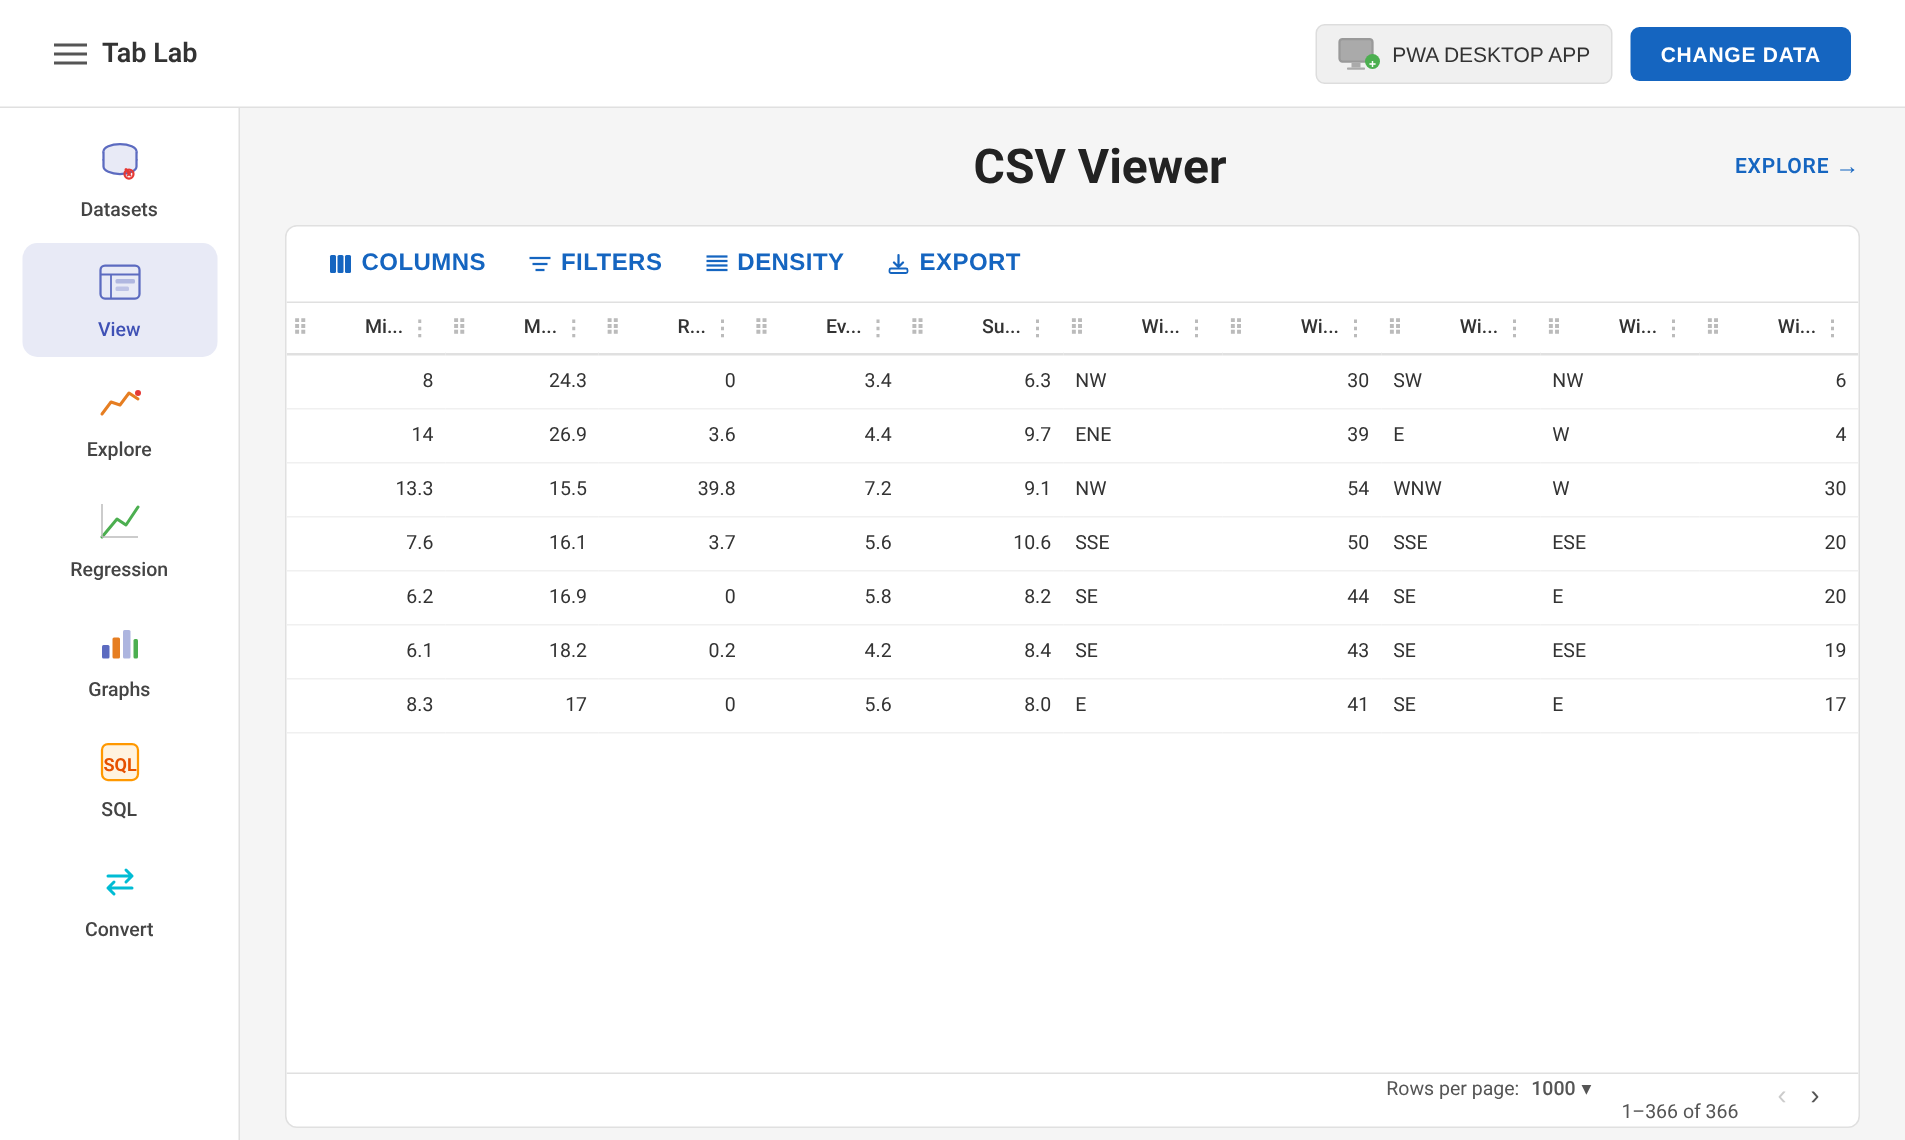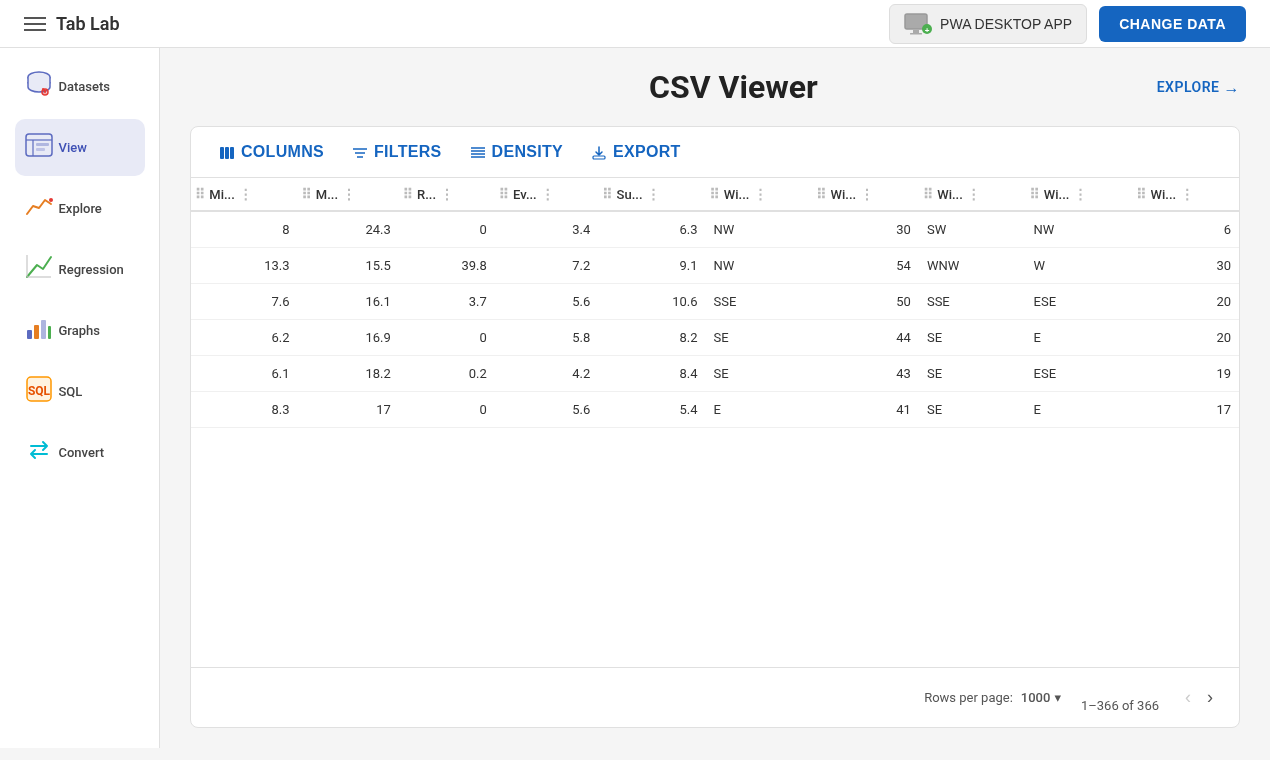--- a/index.html
+++ b/index.html
@@ -1,21 +1,21 @@
 <!DOCTYPE html>
 <html><head>
   <meta charset="utf-8">
   <style>
     * { box-sizing: border-box; margin: 0; padding: 0; }
     body { font-family: -apple-system, BlinkMacSystemFont, 'Segoe UI', Roboto, sans-serif; background: #f5f5f5; height: 760px; overflow: hidden; }
 
     
     .topbar {
       display: flex; align-items: center; justify-content: space-between;
-      background: #fff; padding: 0 24px; height: 48px;
+      background: #fff; padding: 0 36px; height: 72px;
       border-bottom: 1px solid #e0e0e0;
     }
     .topbar-left { display: flex; align-items: center; gap: 10px; }
     .hamburger-icon { display: flex; flex-direction: column; gap: 4px; cursor: pointer; }
     .hamburger-icon span { display: block; width: 22px; height: 2px; background: #555; }
     .app-title { font-size: 18px; font-weight: 600; color: #333; }
     .topbar-right { display: flex; align-items: center; gap: 12px; }
 
     .pwa-btn {
       display: flex; align-items: center; gap: 8px;
@@ -32,21 +32,21 @@
     
     .layout { display: flex; height: calc(760px - 60px); }
 
     
     .sidebar {
       width: 160px; background: #fff; border-right: 1px solid #e0e0e0;
       display: flex; flex-direction: column; align-items: center;
       padding: 10px 0; gap: 4px; flex-shrink: 0;
     }
     .sidebar-item {
-      width: 130px; display: flex; flex-direction: row; align-items: center;
+      width: 130px; display: flex; flex-direction: column; align-items: center;
       padding: 10px 8px; border-radius: 10px; cursor: pointer; gap: 4px;
     }
     .sidebar-item.active { background: #e8eaf6; }
     .sidebar-item-label { font-size: 13px; color: #444; font-weight: 500; }
     .sidebar-item.active .sidebar-item-label { color: #3f51b5; }
 
     
     .icon-wrap { font-size: 28px; line-height: 1; }
 
     
@@ -85,32 +85,32 @@
     
     .table-scroll { flex: 1; overflow: auto; }
     table { width: 100%; border-collapse: collapse; font-size: 13px; }
     thead th {
       position: sticky; top: 0; background: #fff;
       border-bottom: 2px solid #e0e0e0;
       padding: 8px 4px; text-align: left; white-space: nowrap;
     }
     .th-inner { display: flex; align-items: center; gap: 4px; }
     .col-drag { color: #bbb; font-size: 14px; cursor: grab; }
-    .col-name { color: #333; font-weight: 500; font-size: 13px; overflow: hidden; text-overflow: ellipsis; max-width: 80px; }
+    .col-name { color: #333; font-weight: 500; font-size: 13px; overflow: hidden; text-overflow: ellipsis; max-width: 80px; margin-left: 34px; }
     .col-menu { color: #bbb; font-size: 14px; cursor: pointer; }
     td {
       padding: 10px 8px; border-bottom: 1px solid #f0f0f0;
       text-align: right; color: #333;
     }
     td.text-cell { text-align: left; }
 
     
     .table-footer {
-      display: flex; align-items: center; justify-content: flex-end;
-      padding: 14px 20px; border-top: 1px solid #e0e0e0; gap: 20px;
+      display: flex; align-items: flex-start; justify-content: flex-end;
+      padding: 2px 20px; border-top: 1px solid #e0e0e0; gap: 20px;
       font-size: 13px; color: #555;
     }
     .rows-per-page { display: flex; align-items: center; gap: 8px; }
     .rpp-select {
       display: flex; align-items: center; gap: 4px; cursor: pointer; font-weight: 500;
     }
     .pagination-info { font-weight: 400; margin-top: 16px; }
     .pagination-nav { display: flex; align-items: center; gap: 4px; }
     .nav-btn {
       background: none; border: none; cursor: pointer; color: #555;
@@ -377,20 +377,32 @@
                 <td>0</td>
                 <td>3.4</td>
                 <td>6.3</td>
                 <td class="text-cell">NW</td>
                 <td>30</td>
                 <td class="text-cell">SW</td>
                 <td class="text-cell">NW</td>
                 <td>6</td>
               </tr>
               <tr>
+                <td>14</td>
+                <td>26.9</td>
+                <td>3.6</td>
+                <td>4.4</td>
+                <td>9.7</td>
+                <td class="text-cell">ENE</td>
+                <td>39</td>
+                <td class="text-cell">E</td>
+                <td class="text-cell">W</td>
+                <td>4</td>
+              </tr>
+              <tr>
                 <td>13.3</td>
                 <td>15.5</td>
                 <td>39.8</td>
                 <td>7.2</td>
                 <td>9.1</td>
                 <td class="text-cell">NW</td>
                 <td>54</td>
                 <td class="text-cell">WNW</td>
                 <td class="text-cell">W</td>
                 <td>30</td>
@@ -429,21 +441,21 @@
                 <td>43</td>
                 <td class="text-cell">SE</td>
                 <td class="text-cell">ESE</td>
                 <td>19</td>
               </tr>
               <tr>
                 <td>8.3</td>
                 <td>17</td>
                 <td>0</td>
                 <td>5.6</td>
-                <td>5.4</td>
+                <td>8.0</td>
                 <td class="text-cell">E</td>
                 <td>41</td>
                 <td class="text-cell">SE</td>
                 <td class="text-cell">E</td>
                 <td>17</td>
               </tr>
             </tbody>
         </table>
       </div>
 

